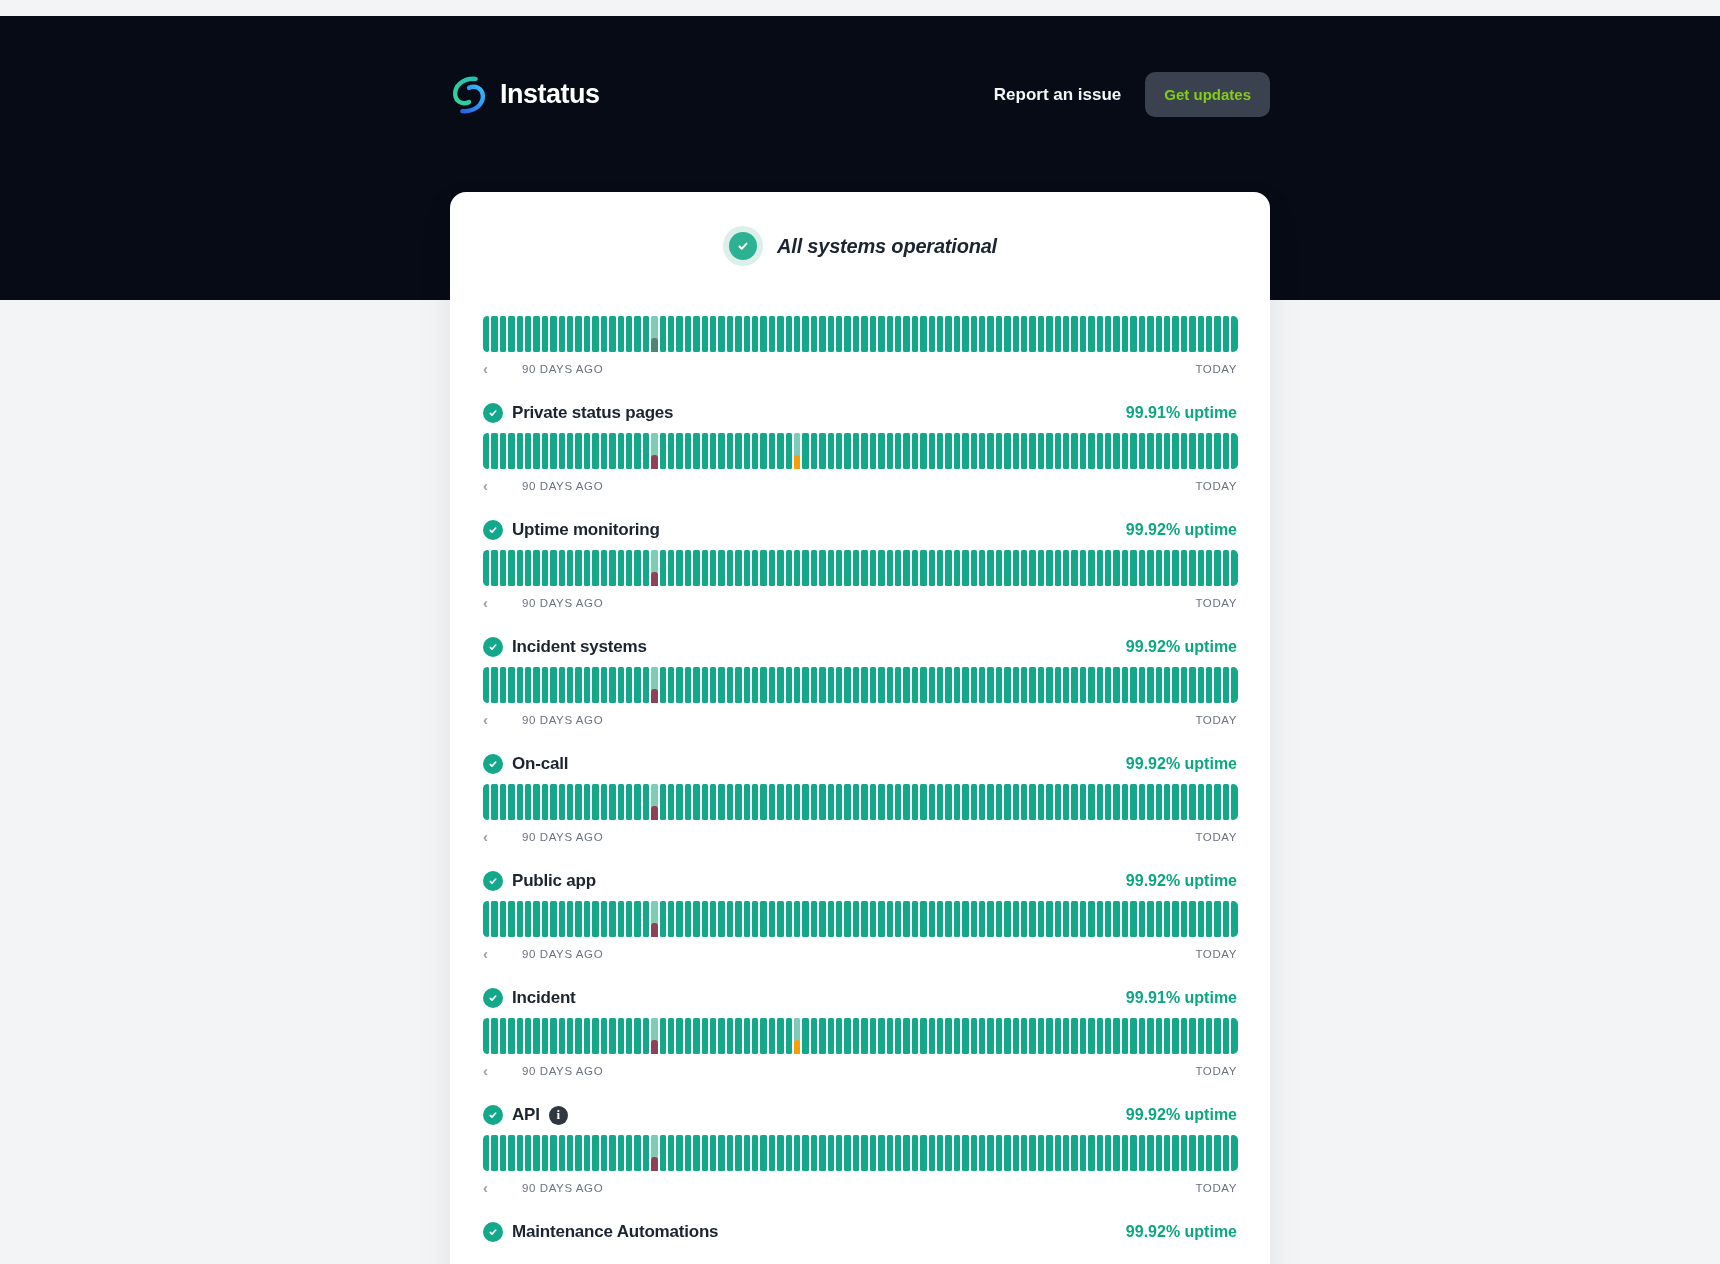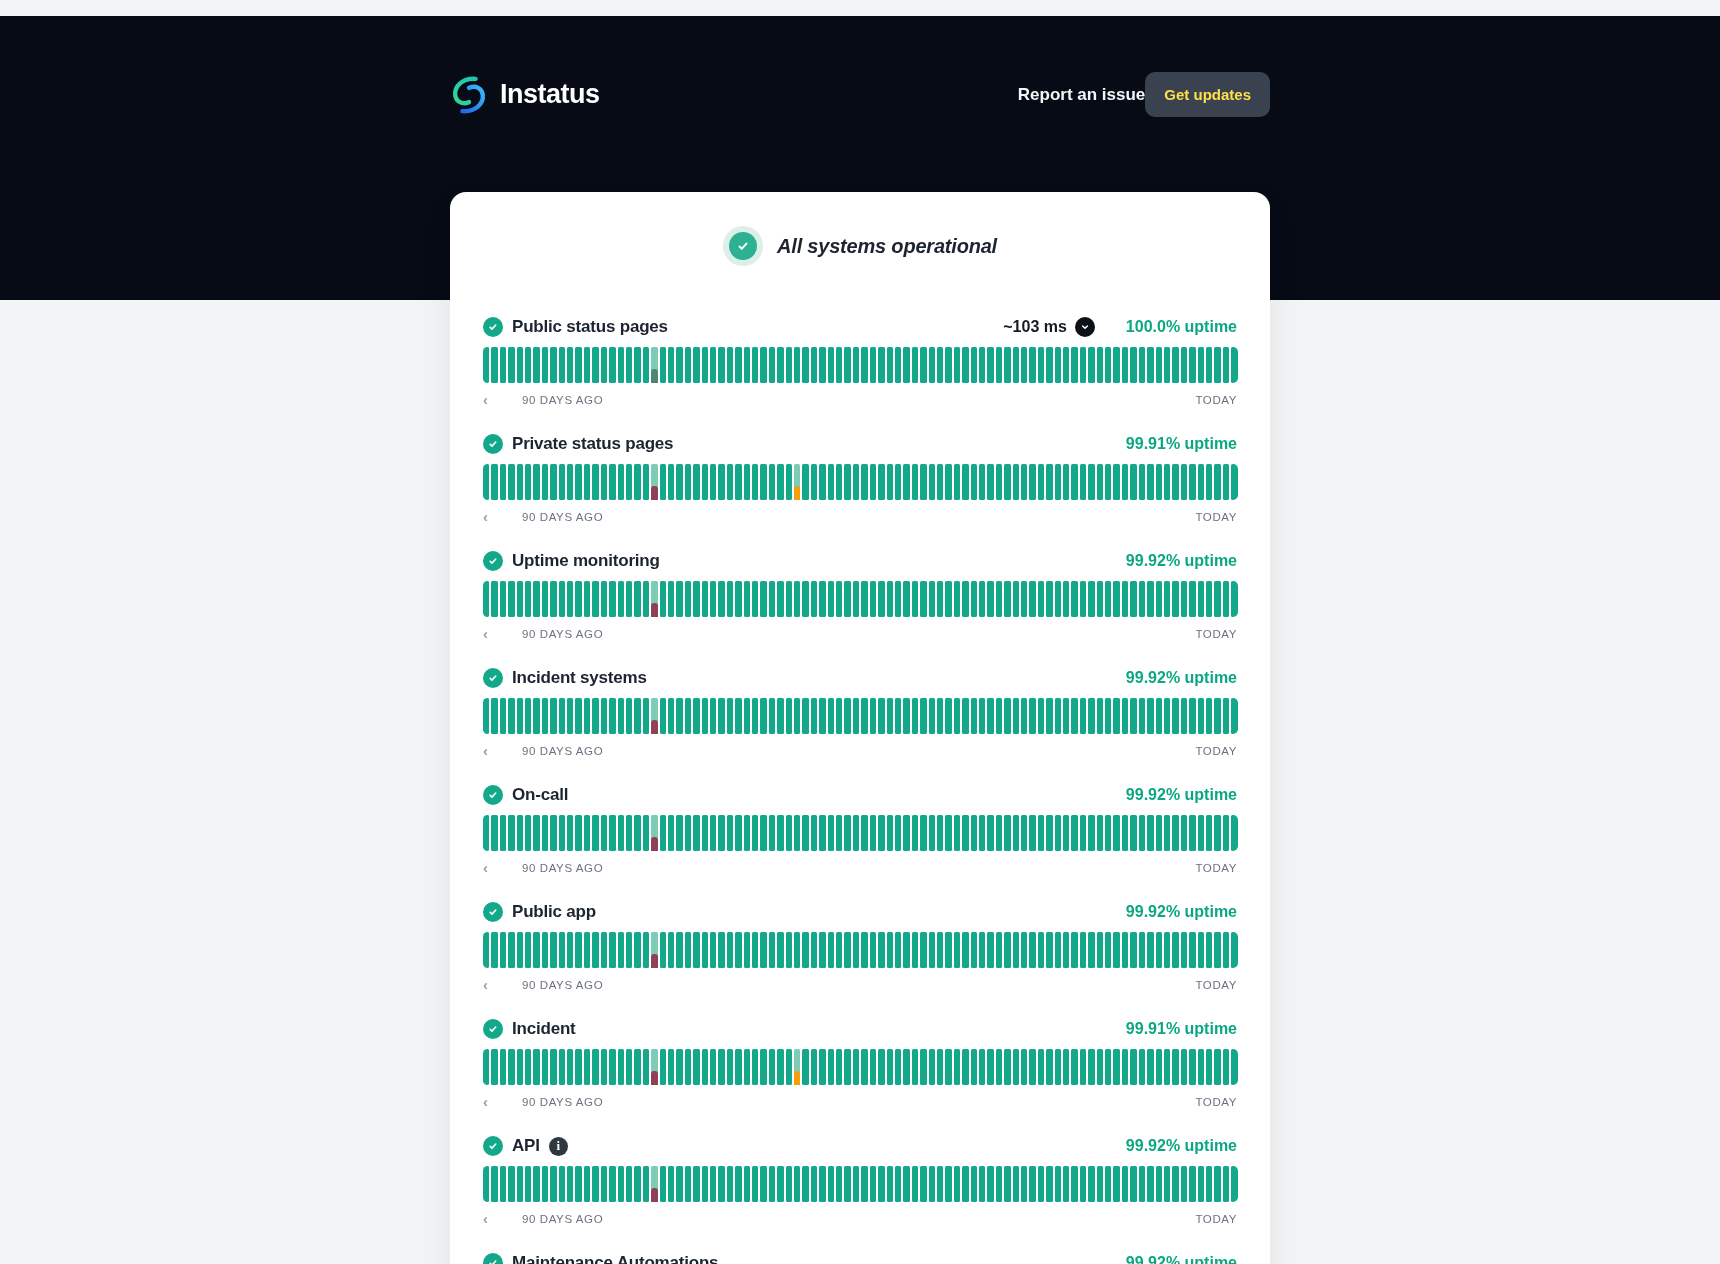--- a/index.html
+++ b/index.html
@@ -21,30 +21,30 @@
     align-items: center;
     justify-content: space-between;
   }
   .brand { display: flex; align-items: center; gap: 12px; cursor: pointer; }
   .brand-name {
     color: #ffffff;
     font-size: 27px;
     font-weight: 700;
     letter-spacing: -0.5px;
   }
-  .header-nav { display: flex; align-items: center; }
+  .header-nav { display: flex; align-items: center; gap: 24px; }
   .report-link {
     color: #f3f5f7;
     font-size: 17px;
     font-weight: 600;
     cursor: pointer;
   }
   .get-updates-btn {
     background: #3a4250;
-    color: #fde047;
+    color: #84cc16;
     font-size: 15px;
     font-weight: 700;
     border: none;
     border-radius: 10px;
     padding: 14px 19px;
     font-family: inherit;
     cursor: pointer;
   }
   
   .status-card {
@@ -215,39 +215,20 @@
         <svg width="16" height="16" viewBox="0 0 20 20">
             <path d="M5.6 10.6l2.8 2.8 6-6.4" fill="none" stroke="#ffffff" stroke-width="2.4" stroke-linecap="round" stroke-linejoin="round"></path>
           </svg>
       </span>
     </span>
     <h1 class="banner-title">All systems operational</h1>
   </div>
 
   <div id="services-list">
   <section class="service">
-    <div class="service-header">
-      <span class="row-check">
-        <svg width="12" height="12" viewBox="0 0 20 20">
-              <path d="M5.4 10.6l2.9 2.9 6.3-6.7" fill="none" stroke="#ffffff" stroke-width="2.6" stroke-linecap="round" stroke-linejoin="round"></path>
-            </svg>
-      </span>
-      <span class="service-name">Public status pages</span>
-
-      <span class="spacer"></span>
-      <span class="response-badge">
-        <span class="response-value">~103 ms</span>
-        <span class="response-chevron">
-          <svg width="12" height="12" viewBox="0 0 20 20">
-                <path d="M6 8.2l4 4 4-4" fill="none" stroke="#ffffff" stroke-width="2.4" stroke-linecap="round" stroke-linejoin="round"></path>
-              </svg>
-        </span>
-      </span>
-      <span class="uptime-label">100.0% uptime</span>
-    </div>
     <div class="bars">
           <div class="bar"></div>
           <div class="bar"></div>
           <div class="bar"></div>
           <div class="bar"></div>
           <div class="bar"></div>
           <div class="bar"></div>
           <div class="bar"></div>
           <div class="bar"></div>
           <div class="bar"></div>

